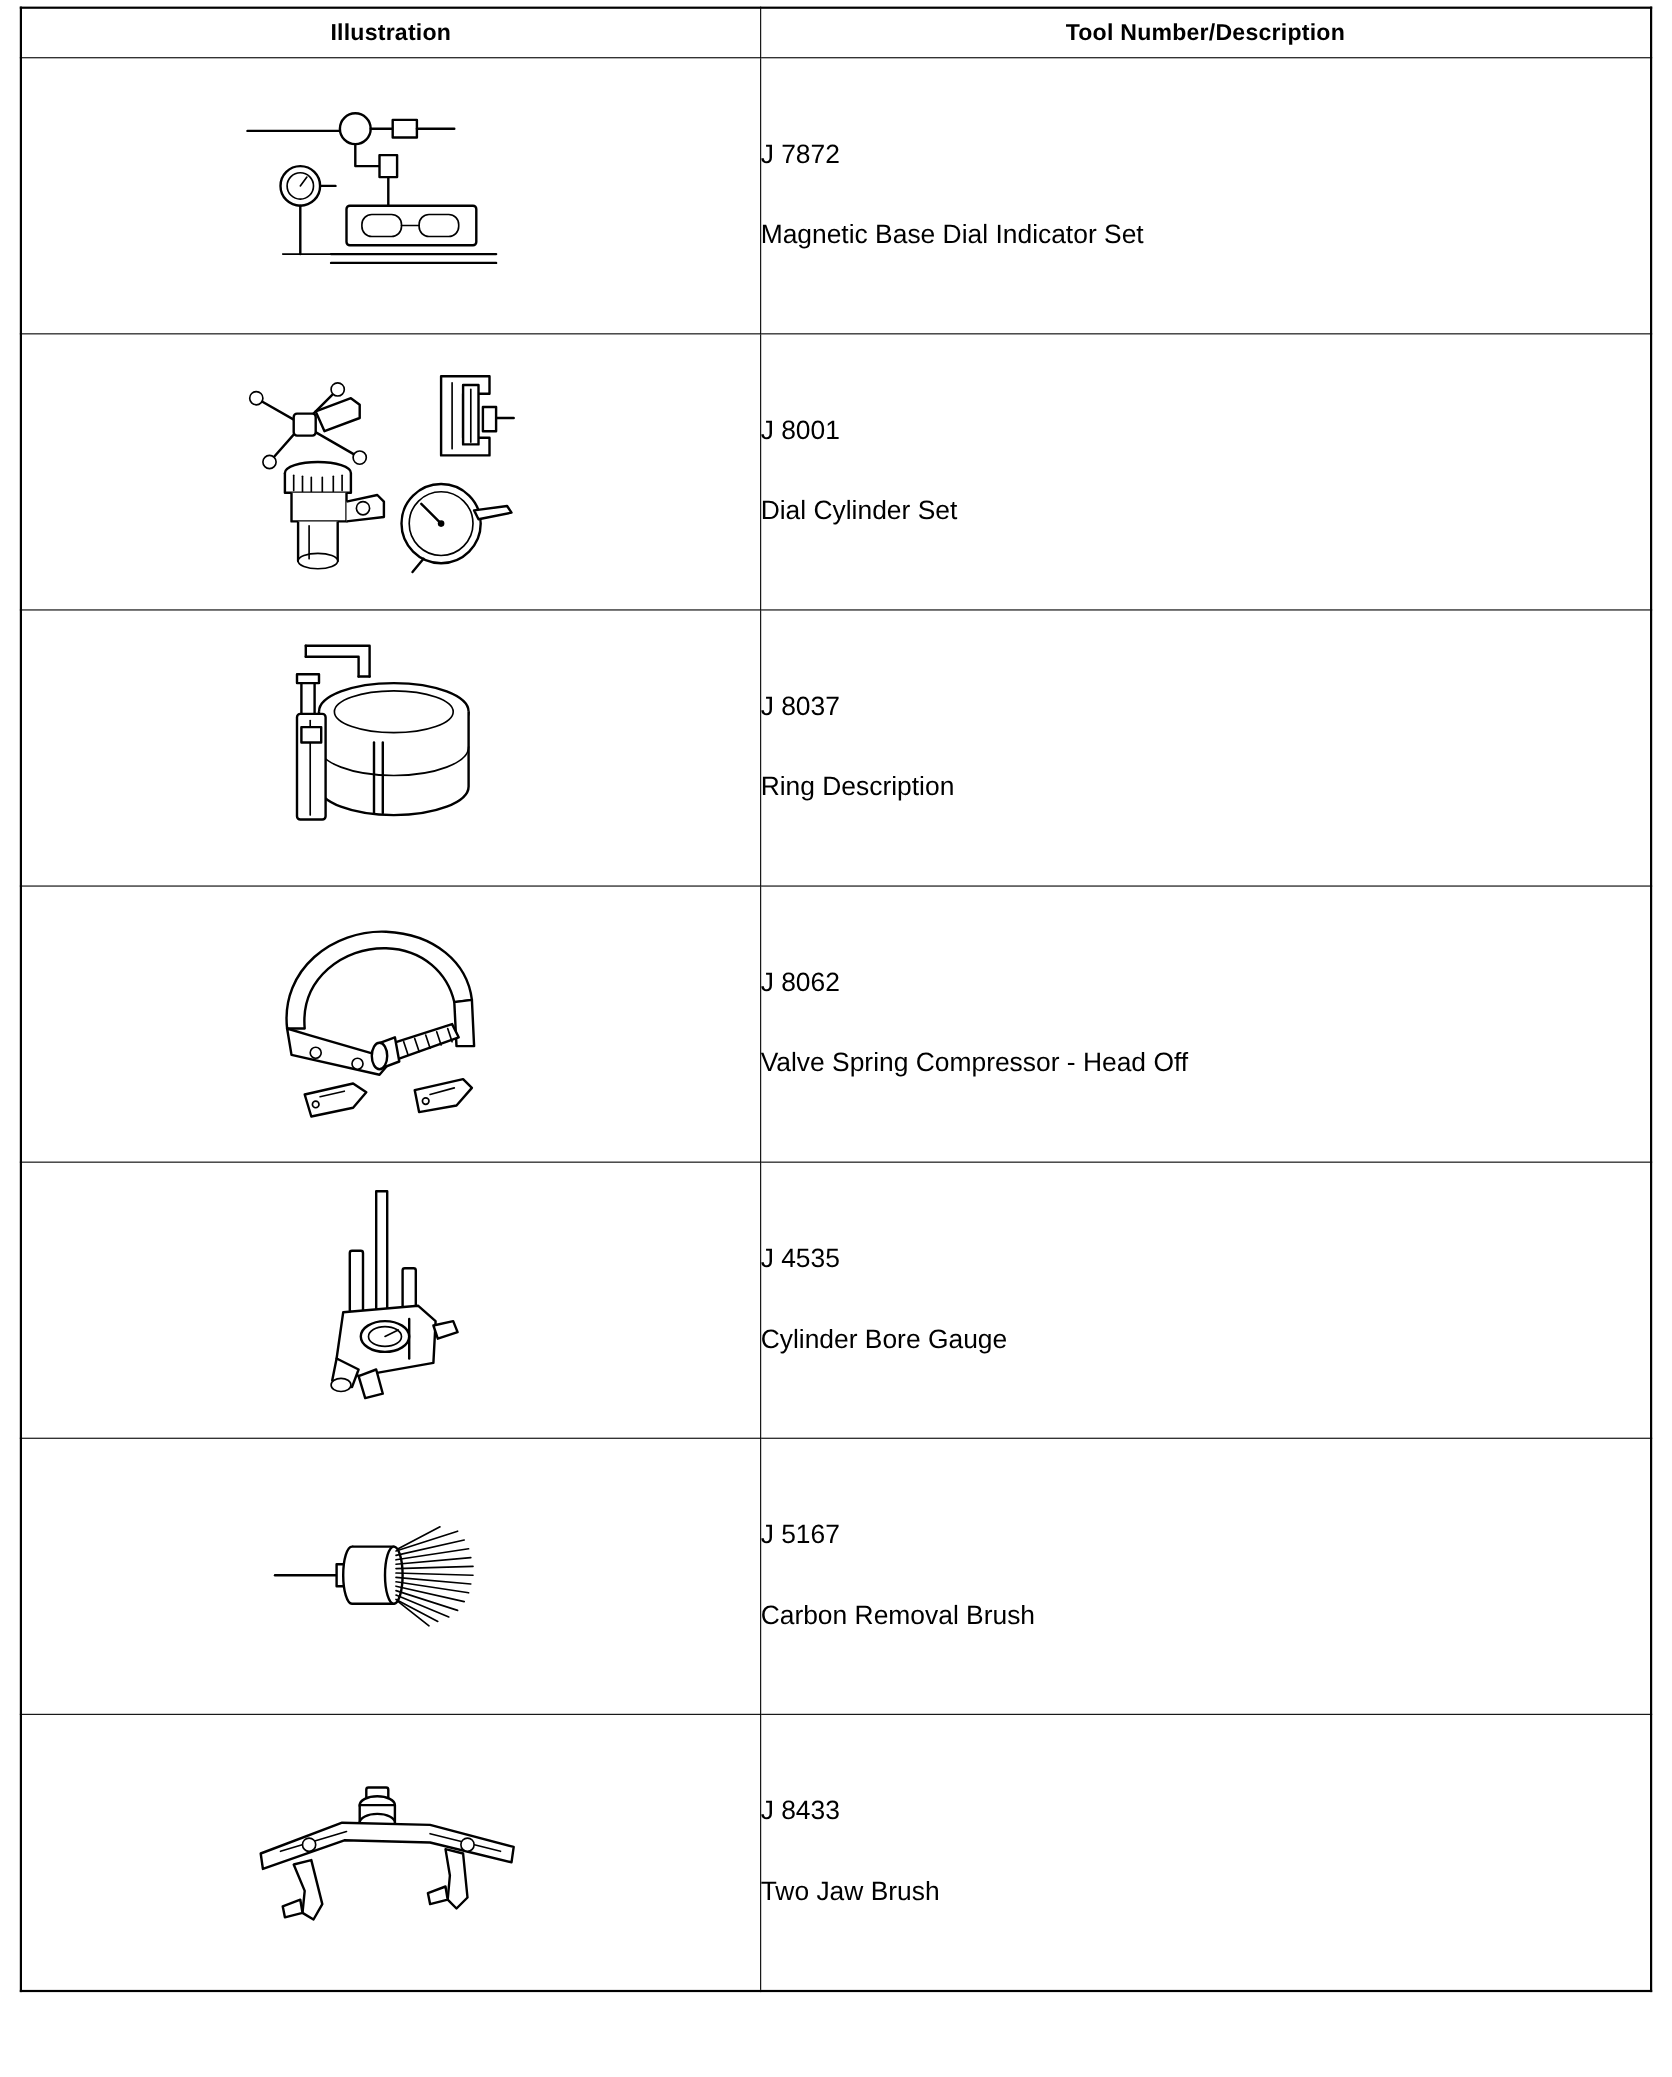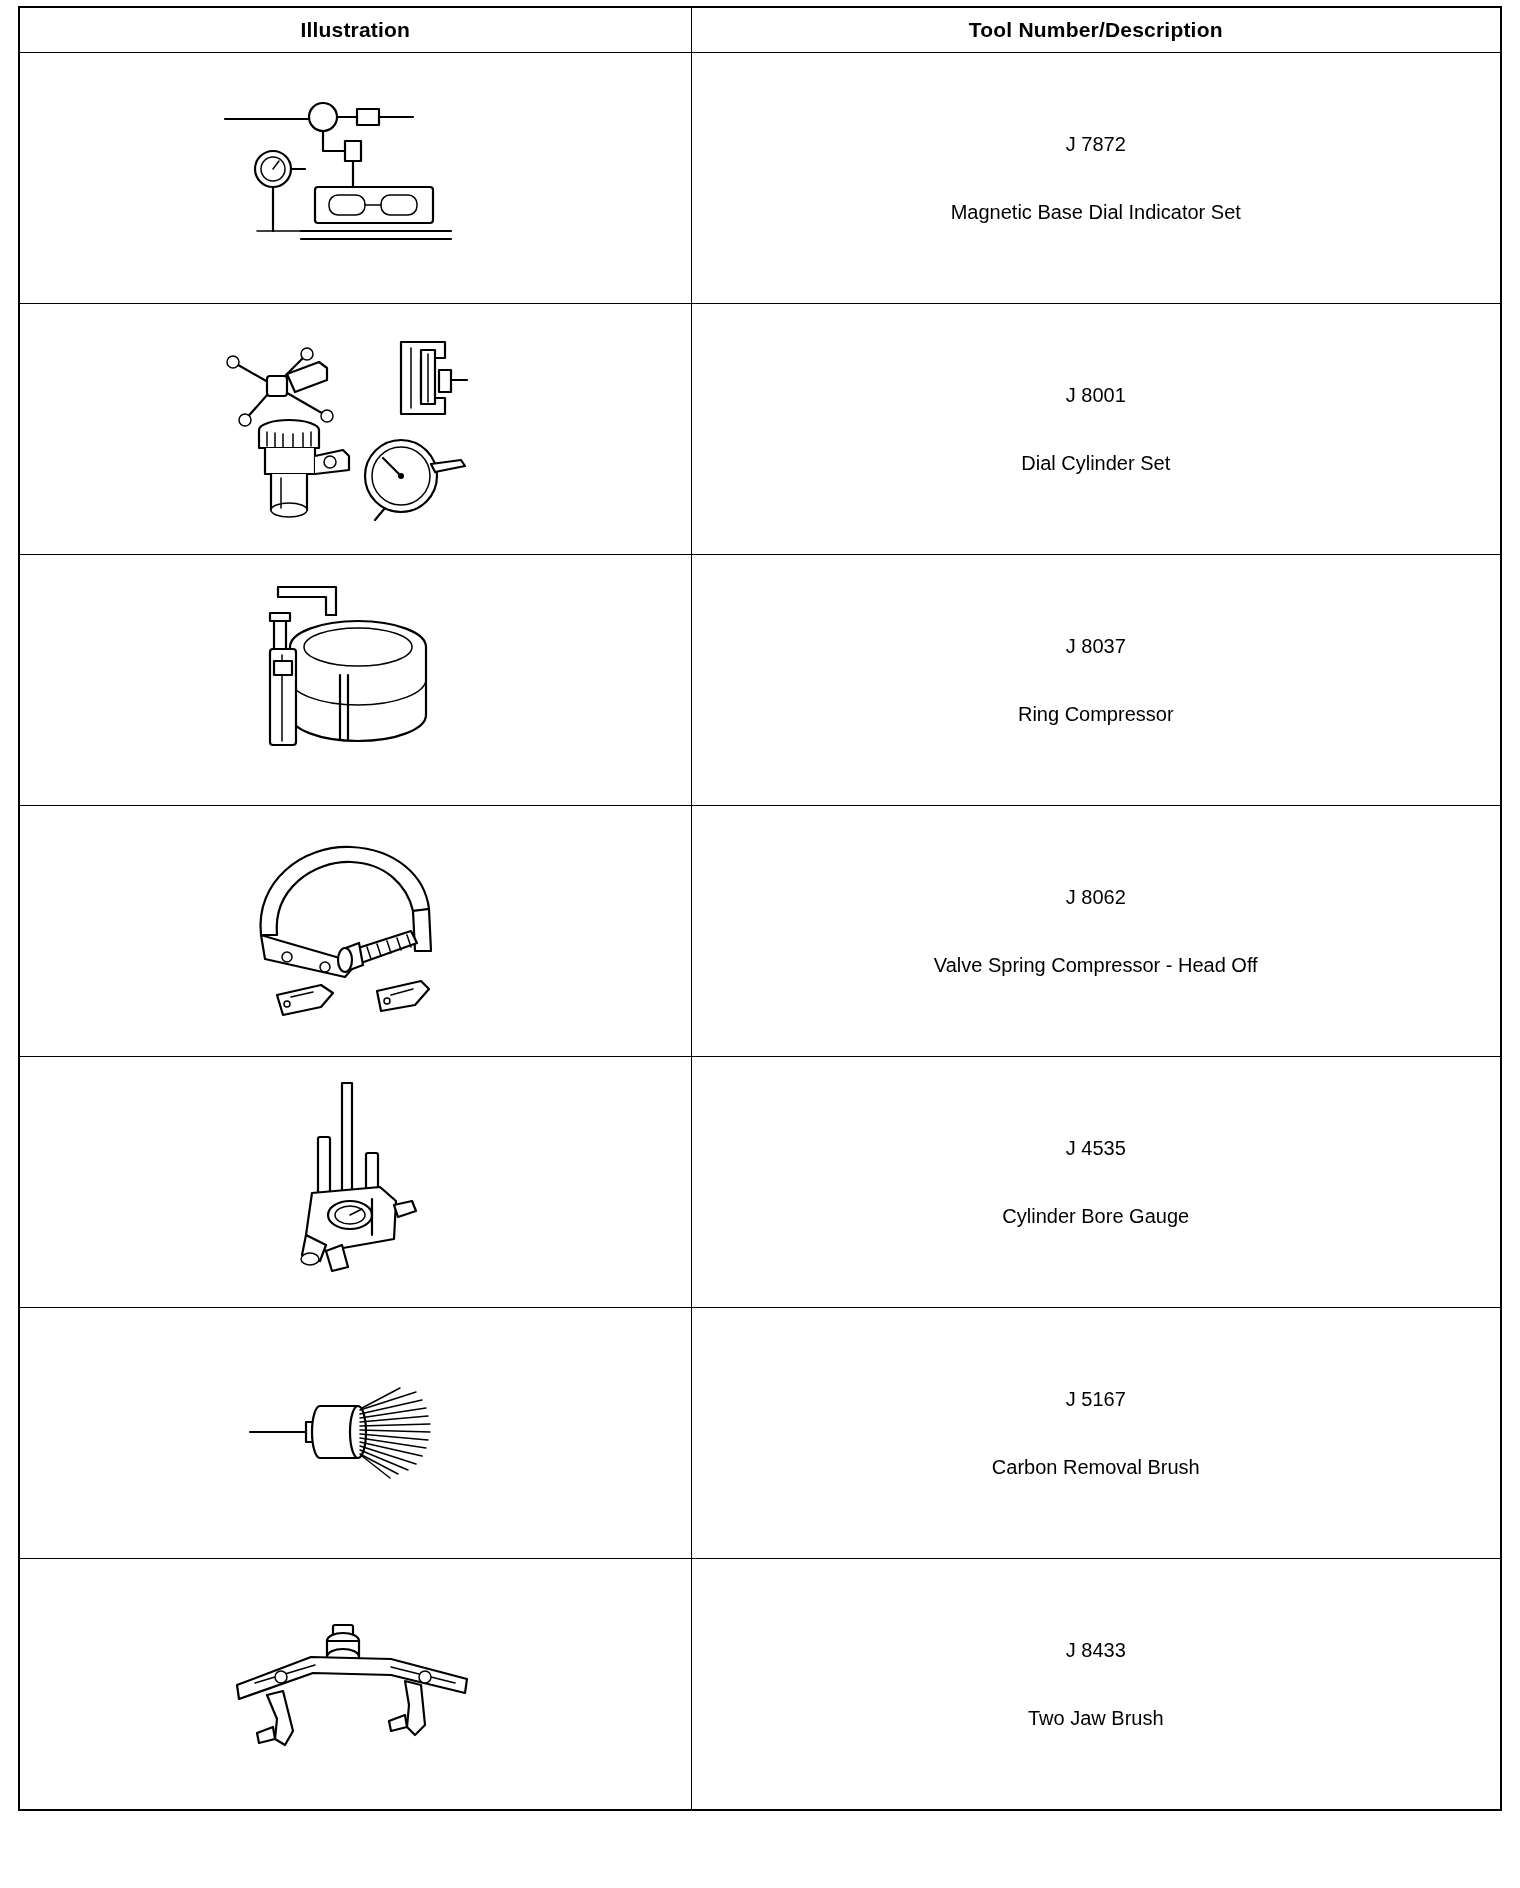--- a/index.html
+++ b/index.html
@@ -43,23 +43,23 @@
   }
   col.illus { width: 672px; }
   col.desc  { width: 810px; }
 
   td.illus-cell {
     text-align: center;
     vertical-align: middle;
     height: 250px;
   }
   td.desc-cell {
-    text-align: center;
+    text-align: left;
     vertical-align: middle;
-    font-size: 20px;
+    font-size: 24px;
     line-height: 1.2;
   }
   .tool-number {
     display: block;
     margin-bottom: 44px;
   }
   .tool-desc {
     display: block;
   }
   .svg-wrap {
@@ -210,21 +210,21 @@
               <path class="ln" d="M46 44 L46 74"></path>
               <path class="fillw" d="M30 38 L50 38 L50 46 L30 46 Z"></path>
 
               <line class="ln" x1="100" y1="100" x2="100" y2="164"></line>
               <line class="ln" x1="108" y1="100" x2="108" y2="164"></line>
             </svg>
           </div>
         </td>
         <td class="desc-cell">
           <span class="tool-number">J 8037</span>
-          <span class="tool-desc">Ring Compressor</span>
+          <span class="tool-desc">Ring Description</span>
         </td>
       </tr>
 
       <tr>
         <td class="illus-cell">
           <div class="svg-wrap">
             <svg width="260" height="200" viewBox="0 0 260 200">
 
               <path class="fillw" d="M36 104 C30 50 78 14 126 16 C170 18 200 44 204 78 L188 80 C182 54 160 32 126 31 C88 30 48 58 52 104 Z"></path>
 

